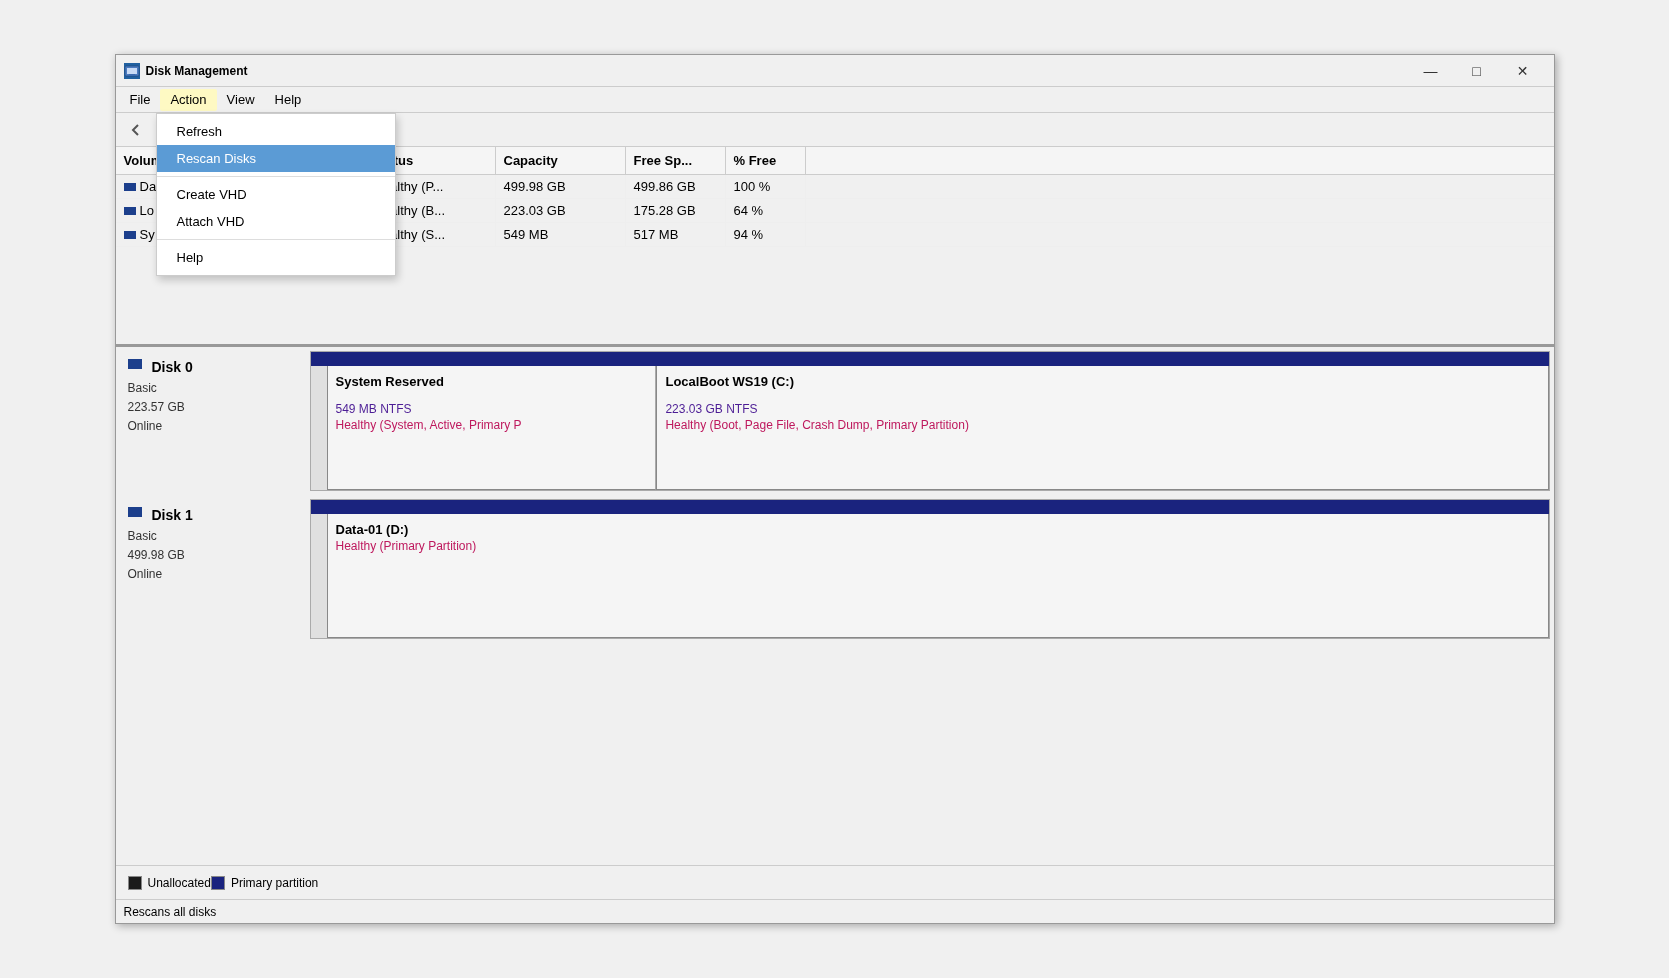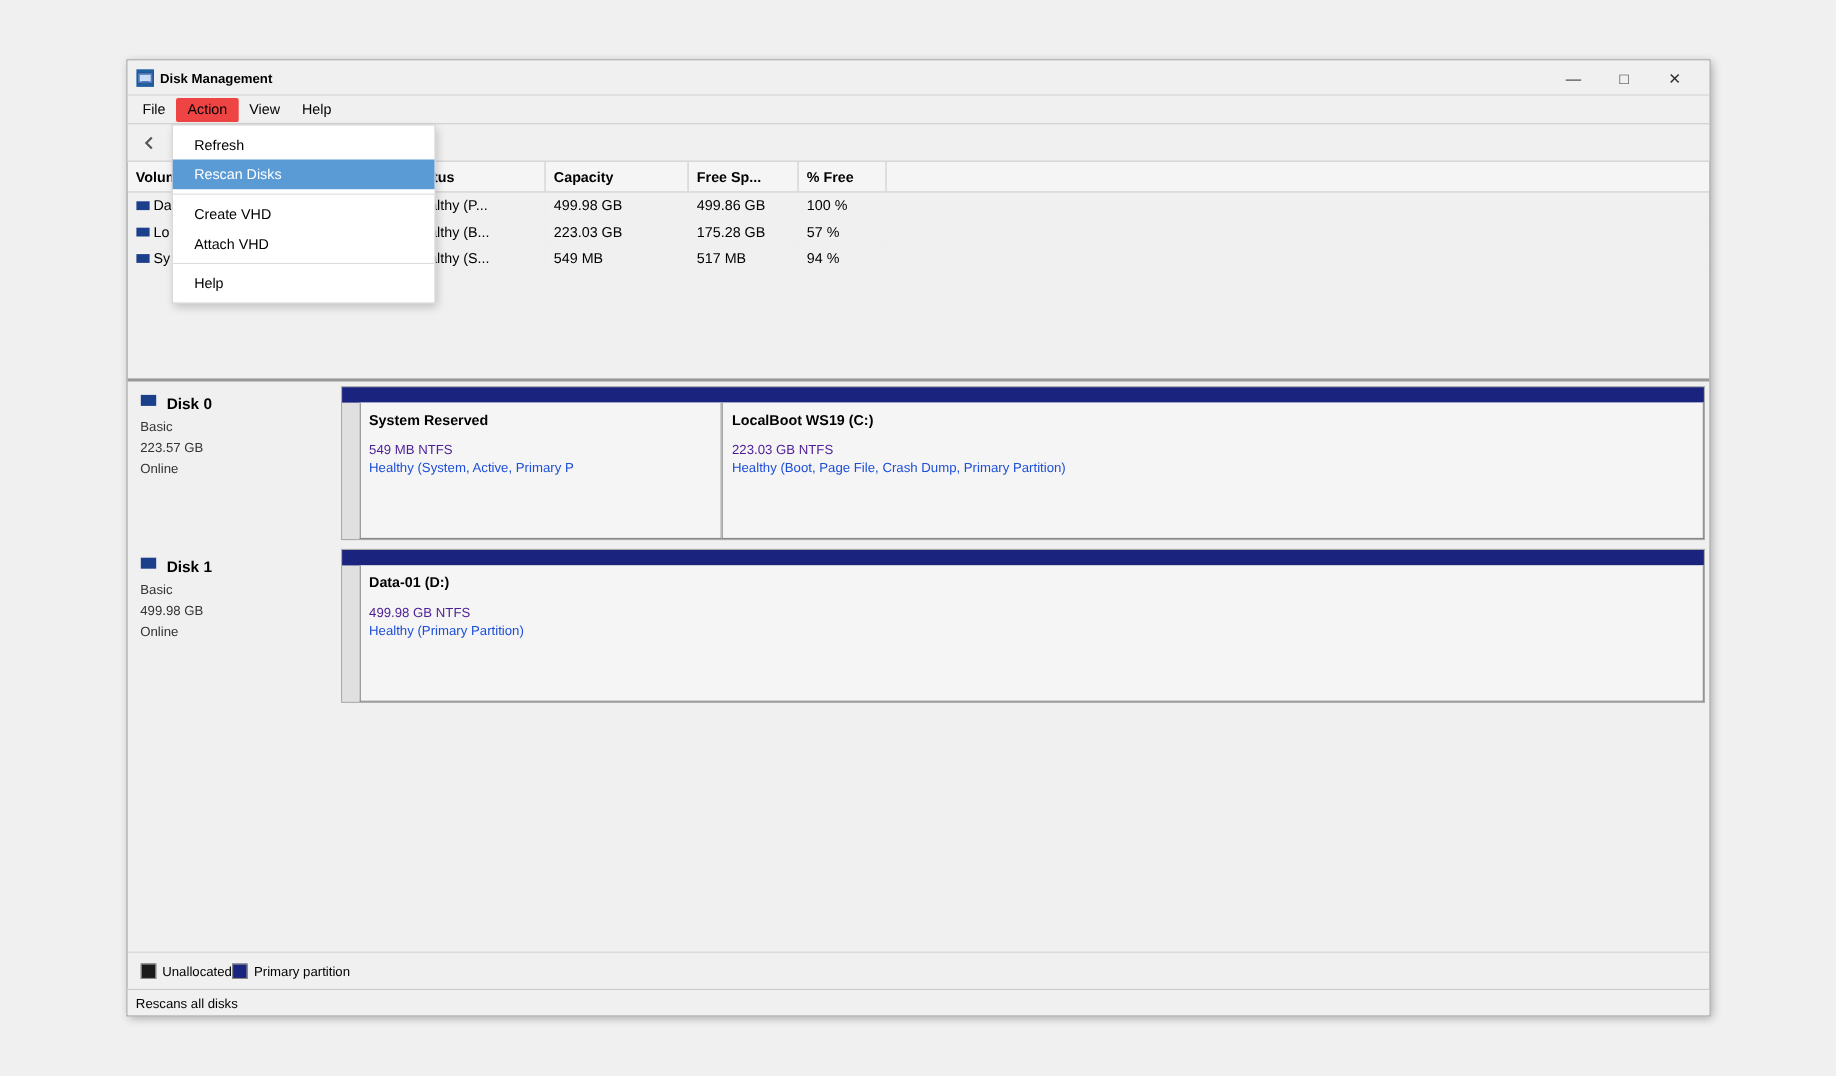--- a/index.html
+++ b/index.html
@@ -74,21 +74,21 @@
     }
     .menu-item {
       padding: 2px 10px;
       cursor: pointer;
       height: 22px;
       display: flex;
       align-items: center;
       border-radius: 2px;
       position: relative;
     }
-    .menu-item.active { background: #ef4444; }
+    .menu-item.active { background: #fef9c3; }
 
     .dropdown-menu {
       position: absolute;
       top: 26px;
       left: 40px;
       background: #fff;
       border: 1px solid #ccc;
       box-shadow: 2px 4px 8px rgba(0,0,0,0.2);
       z-index: 200;
       width: 240px;
@@ -276,21 +276,21 @@
       margin-bottom: 2px;
     }
     .partition-size {
       font-size: 12px;
       color: #4c1d95;
       margin-bottom: 2px;
       margin-top: 11px;
     }
     .partition-status {
       font-size: 12px;
-      color: #1d4ed8;
+      color: #be185d;
     }
 
     
     .legend-bar {
       height: 34px;
       background: #f0f0f0;
       border-top: 1px solid #ccc;
       display: flex;
       align-items: center;
       padding: 0 12px;
@@ -486,21 +486,21 @@
           <div class="table-cell col-status">
             <span>Healthy (B...</span>
           </div>
           <div class="table-cell col-capacity">
             <span>223.03 GB</span>
           </div>
           <div class="table-cell col-freespace">
             <span>175.28 GB</span>
           </div>
           <div class="table-cell col-pctfree">
-            <span>57 %</span>
+            <span>64 %</span>
           </div>
         </div>
 
         <div class="table-row">
           <div class="table-cell col-volume">
             <span class="disk-indicator blue"></span>
             <span>Sy</span>
           </div>
           <div class="table-cell col-type">
             <span>Basic</span>
@@ -565,21 +565,20 @@
             <span>Basic</span><br>
             <span>499.98 GB</span><br>
             <span>Online</span>
           </div>
         </div>
         <div class="disk-partitions">
           <div class="partition-bar"></div>
           <div class="partition-blocks">
             <div class="partition-block" style="flex: 1;">
               <div class="partition-name">Data-01  (D:)</div>
-              <div class="partition-size">499.98 GB NTFS</div>
               <div class="partition-status">Healthy (Primary Partition)</div>
             </div>
           </div>
         </div>
       </div>
 
     </div>
 
     <div class="legend-bar">
       <div class="legend-item">

